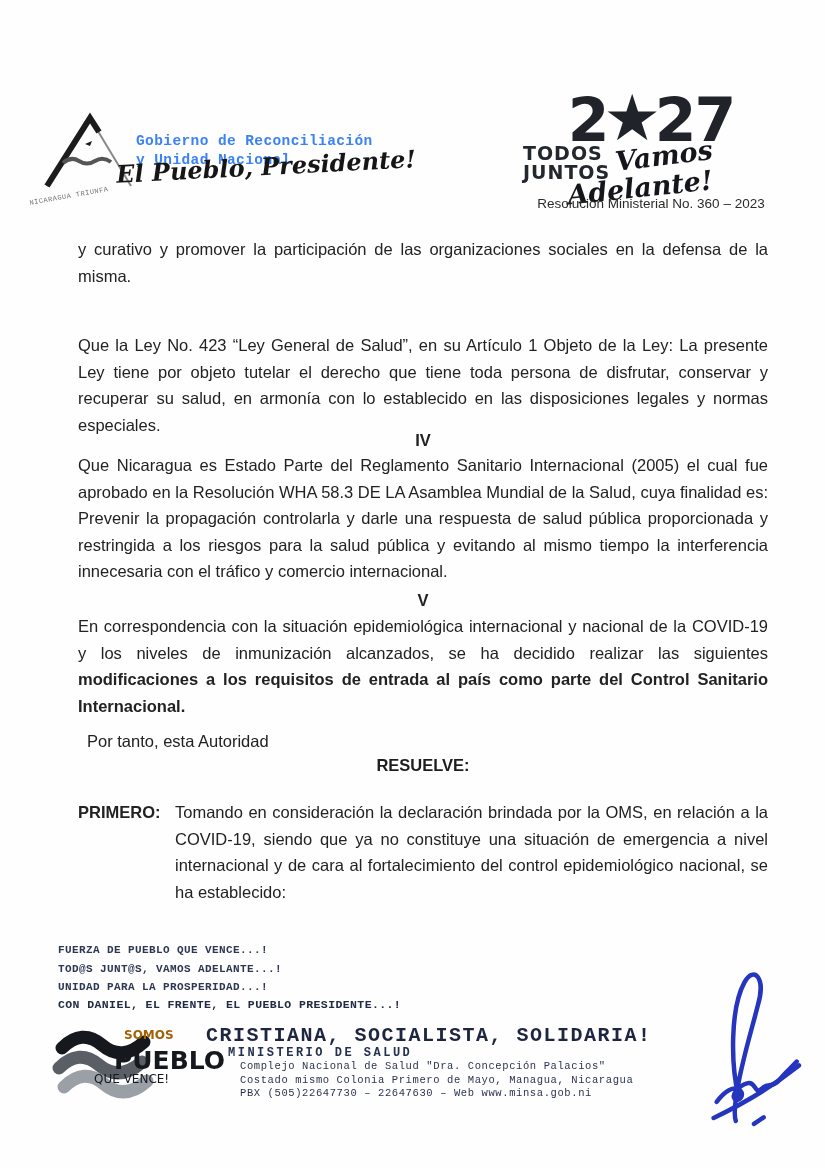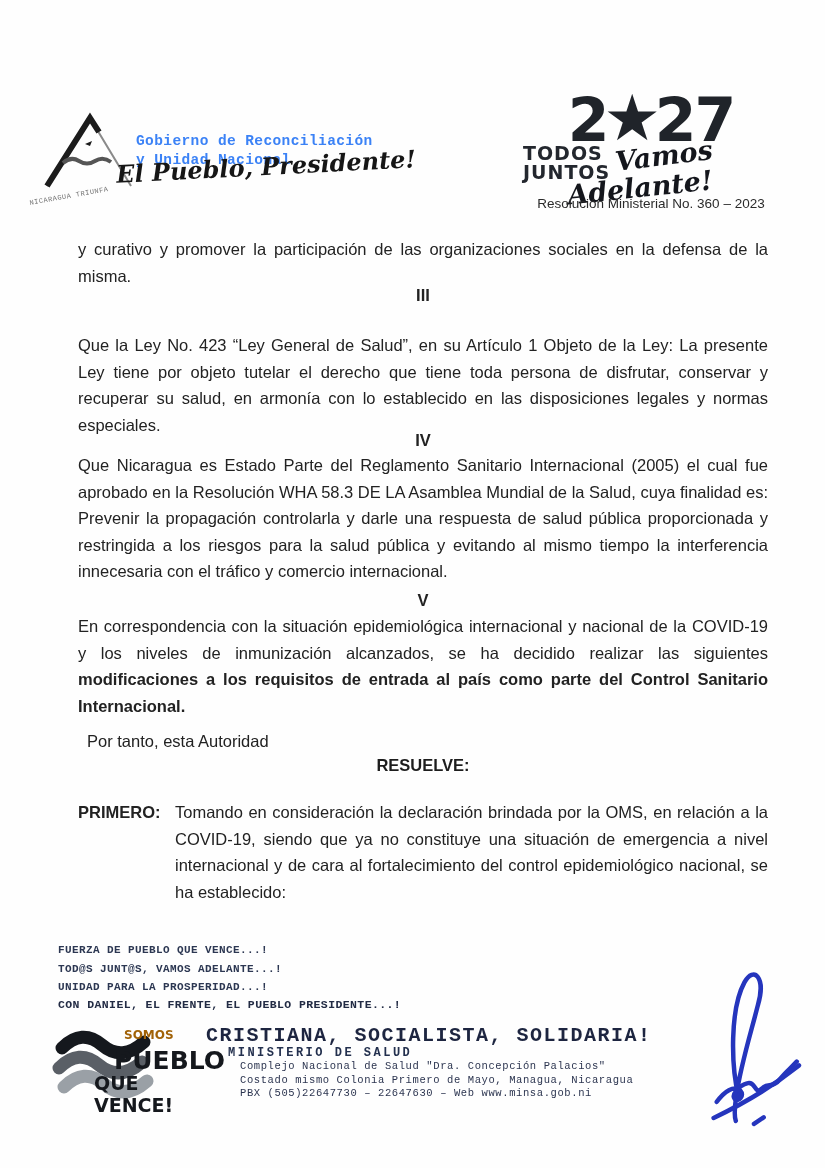--- a/index.html
+++ b/index.html
@@ -48,21 +48,21 @@
   .slogans{left:58px;top:941px;font-family:"Liberation Mono",monospace;
     font-weight:bold;font-size:11px;line-height:18.5px;letter-spacing:.4px;color:#2c3752;}
   .slogan-daniel{left:58px;top:998px;font-family:"Liberation Mono",monospace;
     font-weight:bold;font-size:11.5px;letter-spacing:.4px;color:#222b44;}
   .wave-logo{left:52px;top:1026px;width:160px;height:78px;}
   .wave-somos{position:absolute;left:72px;top:2px;font-family:"DejaVu Sans",sans-serif;
     font-weight:900;font-size:12px;color:#a16207;}
   .wave-pueblo{position:absolute;left:62px;top:20px;font-family:"DejaVu Sans",sans-serif;
     font-weight:700;font-size:25px;color:#15181d;}
   .wave-vence{position:absolute;left:42px;top:46px;font-family:"DejaVu Sans",sans-serif;
-    font-weight:700;font-size:19px;color:#15181d;}
+    font-weight:400;font-size:12px;color:#15181d;}
   .motto{left:206px;top:1024px;font-family:"Liberation Mono",monospace;font-weight:bold;
     font-size:20px;letter-spacing:1.5px;color:#1d2540;white-space:nowrap;}
   .ministry{left:228px;top:1046px;font-family:"Liberation Mono",monospace;font-weight:bold;
     font-size:12px;letter-spacing:2.5px;color:#23304e;}
   .addr{left:240px;top:1060px;font-family:"Liberation Mono",monospace;
     font-size:10.5px;line-height:13.5px;letter-spacing:.6px;color:#2c3550;}
   .signature{left:686px;top:968px;width:128px;height:160px;transform:rotate(-3deg);}
 </style>
 </head>
 <body>
@@ -97,21 +97,20 @@
       <div>JUNTOS</div>
     </div>
     <div class="vamos">Vamos</div>
     <div class="adelante">Adelante!</div>
   </div>
 
   <div class="abs res-line">Resolución Ministerial No. 360 – 2023</div>
 
   <p class="abs bodytxt just" style="top:236px;margin:0;">y curativo y promover la participación de las organizaciones sociales en la defensa de la misma.</p>
 
-  <div class="abs numeral" style="top:286px;">III</div>
 
   <p class="abs bodytxt just" style="top:332px;margin:0;">Que la Ley No. 423 “Ley General de Salud”, en su Artículo 1 Objeto de la Ley: La presente Ley tiene por objeto tutelar el derecho que tiene toda persona de disfrutar, conservar y recuperar su salud, en armonía con lo establecido en las disposiciones legales y normas especiales.</p>
 
   <div class="abs numeral" style="top:431px;">IV</div>
 
   <p class="abs bodytxt just" style="top:452px;margin:0;">Que Nicaragua es Estado Parte del Reglamento Sanitario Internacional (2005) el cual fue aprobado en la Resolución WHA 58.3 DE LA Asamblea Mundial de la Salud, cuya finalidad es: Prevenir la propagación controlarla y darle una respuesta de salud pública proporcionada y restringida a los riesgos para la salud pública y evitando al mismo tiempo la interferencia innecesaria con el tráfico y comercio internacional.</p>
 
   <div class="abs numeral" style="top:591px;">V</div>
 
   <p class="abs bodytxt just" style="top:613px;margin:0;"><span>En correspondencia con la situación epidemiológica internacional y nacional de la COVID-19 y los niveles de inmunización alcanzados, se ha decidido realizar las siguientes </span><b>modificaciones a los requisitos de entrada al país como parte del Control Sanitario Internacional.</b></p>

